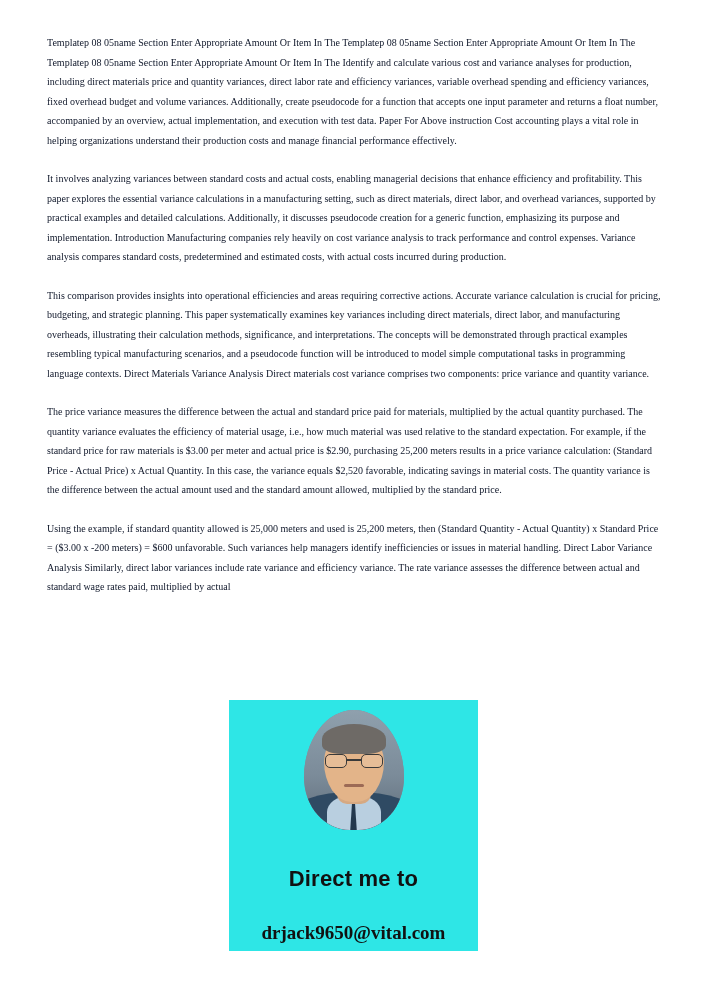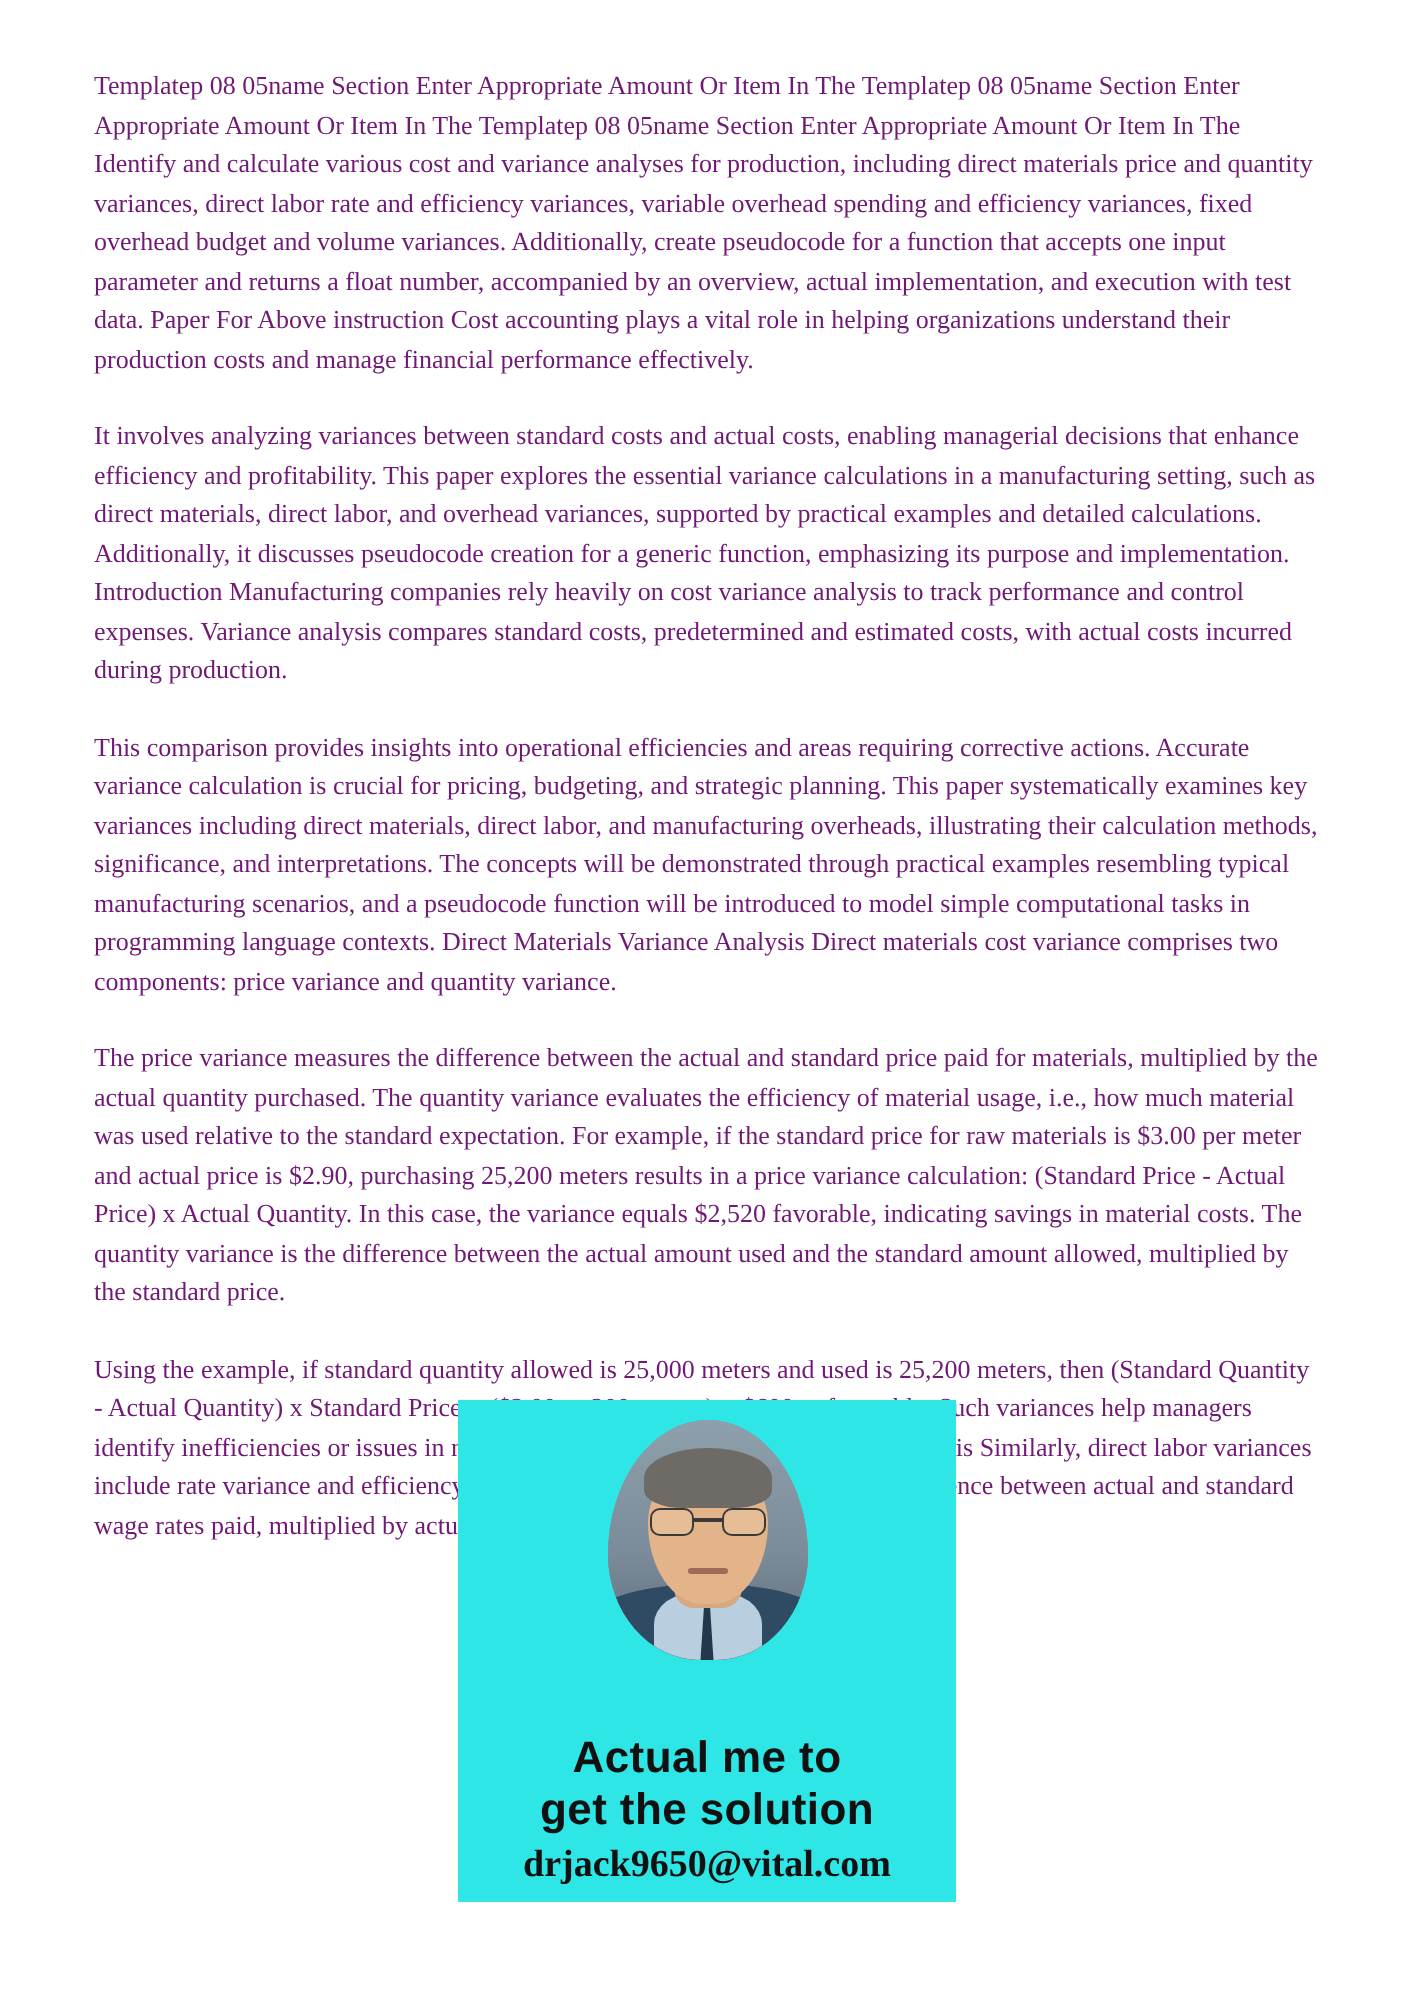--- a/index.html
+++ b/index.html
@@ -23,23 +23,23 @@
     background: #ffffff;
   }
   .doc-body {
     position: absolute;
     left: 47px;
     top: 33px;
     width: 630px;
   }
   .para {
     font-family: "Liberation Serif", serif;
-    font-size: 13.0px;
+    font-size: 10px;
     line-height: 19.5px;
-    color: #701a75;
+    color: #0f172a;
     text-align: left;
     margin: 0 16px 19px 0;
     white-space: pre-wrap;
   }
   .overlay-card {
     position: absolute;
     left: 229px;
     top: 700px;
     width: 249px;
     height: 251px;
@@ -206,18 +206,17 @@
       <div class="av-shoulders"></div>
       <div class="av-shirt"></div>
       <div class="av-tie"></div>
       <div class="av-neck"></div>
       <div class="av-face"></div>
       <div class="av-hair"></div>
       <div class="av-glasses"></div>
       <div class="av-bridge"></div>
       <div class="av-mouth"></div>
     </div>
-    <div class="overlay-line1">Actual me to</div>
-    <div class="overlay-line2">get the solution</div>
+    <div class="overlay-line1">Direct me to</div>
     <div class="overlay-email">drjack9650@vital.com</div>
   </div>
 
 </div>
 
 </body></html>

